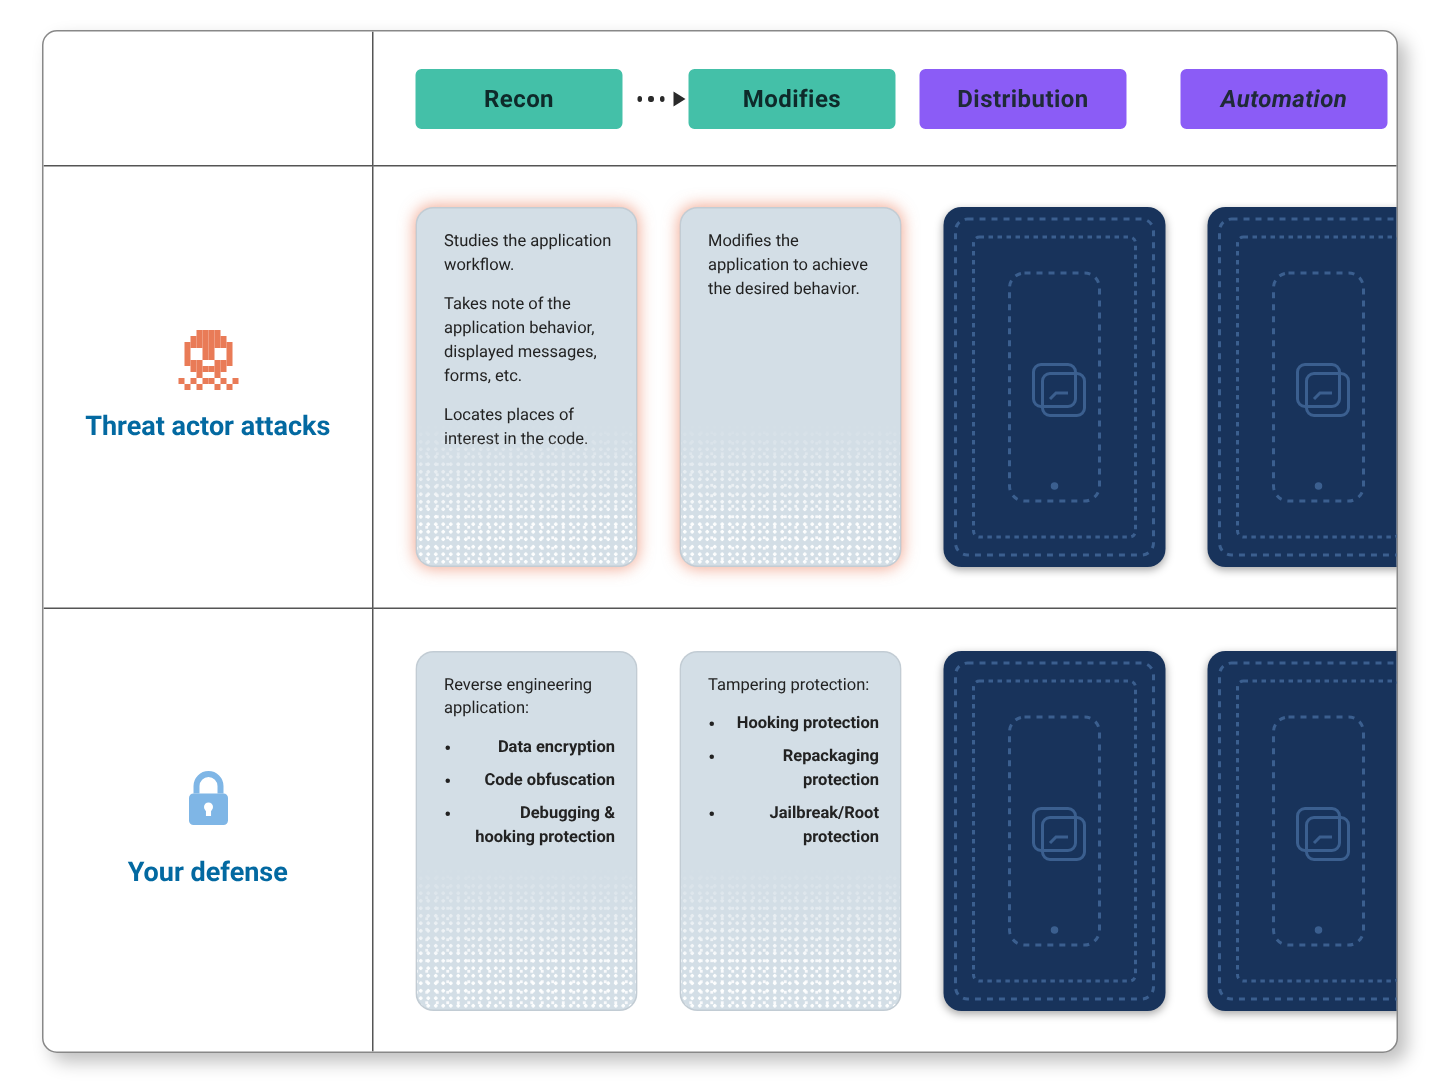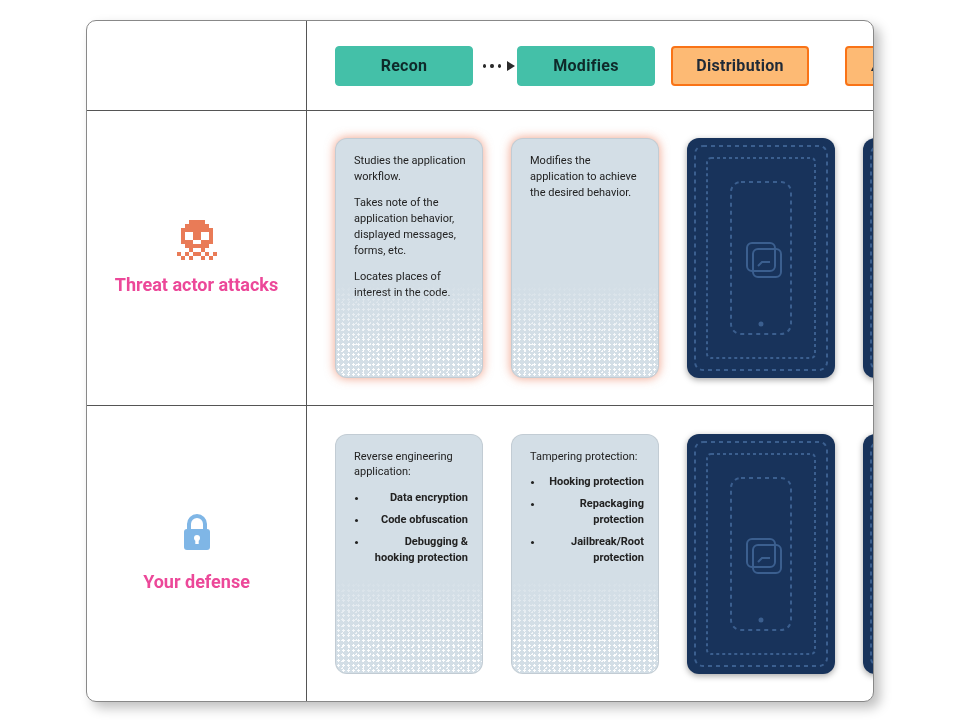--- a/index.html
+++ b/index.html
@@ -2,21 +2,21 @@
 <html><head>
 <meta charset="utf-8">
 <style>
   * { box-sizing: border-box; margin: 0; padding: 0; }
   body {
     font-family: -apple-system, BlinkMacSystemFont, "Segoe UI", Roboto, sans-serif;
     background: #fff;
     padding: 20px;
   }
   .frame {
-    width: 788px;
+    width: 904px;
     margin: 0 auto;
     border: 1px solid #888;
     border-radius: 10px;
     box-shadow: 6px 6px 12px rgba(0,0,0,0.25);
     background: #fff;
     overflow: hidden;
   }
   .grid {
     display: grid;
     grid-template-columns: 220px 1fr;
@@ -51,23 +51,23 @@
     letter-spacing: 0.3px;
     border-radius: 4px;
   }
   .tab-active {
     background: #44c0a8;
     color: #0e2a2a;
     border: 1px solid #44c0a8;
     margin-right: 8px;
   }
   .tab-inactive {
-    background: #fdba74;
+    background: #8b5cf6;
     color: #1f2a37;
-    border: 2px solid #f97316;
+    border: 2px solid #8b5cf6;
     margin-left: 8px;
     margin-right: 28px;
   }
   .tab-inactive:last-child { margin-right: 0; font-style: italic; }
   .arrow-dots {
     width: 32px;
     display: flex;
     align-items: center;
     justify-content: center;
     gap: 4px;
@@ -84,21 +84,21 @@
 
   .rowlabel {
     flex-direction: column;
     gap: 14px;
     text-align: center;
     padding: 0 14px;
   }
   .rowlabel h3 {
     font-size: 18px;
     font-weight: 700;
-    color: #ec4899;
+    color: #0369a1;
     line-height: 1.25;
   }
 
   
   .skull-icon { width: 40px; height: 40px; }
   .skull-px {
     display: grid;
     grid-template-columns: repeat(10, 4px);
     grid-template-rows: repeat(10, 4px);
     gap: 0;

